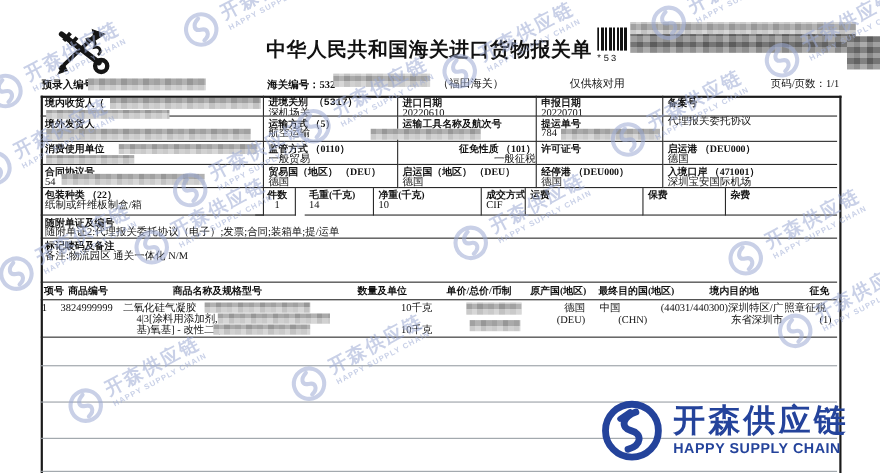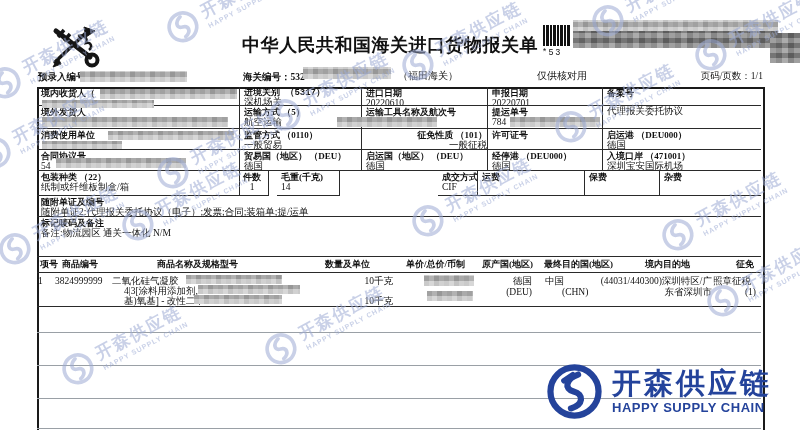--- a/index.html
+++ b/index.html
@@ -62,21 +62,21 @@
     </g>
   </svg>
 
   <div class="abs pre-entry" style="left:38px;top:71px;">
     <span>预录入编号：</span><span>53</span>
   </div>
   <div class="abs customs-no" style="left:243px;top:71px;">
     <span>海关编号：</span><span>532</span>
   </div>
   <div class="abs office" style="left:398px;top:69px;">（福田海关）</div>
-  <div class="abs checknote" style="left:518px;top:69px;margin-left:19px;">仅供核对用</div>
+  <div class="abs checknote" style="left:518px;top:69px;">仅供核对用</div>
   <div class="abs pageinfo" style="left:690px;top:70px;width:73px;text-align:right;">页码/页数：1/1</div>
 
   <div class="abs title" style="left:242px;top:33px;">中华人民共和国海关进口货物报关单</div>
   <div class="abs barcode" style="left:543px;top:25px;width:27px;height:21px;"></div>
   <div class="abs barcode-caption" style="left:542px;top:48px;">*53</div>
 
   <div class="abs formbox"></div>
 
   <div id="grid-layer" class="abs" style="inset:0;">
       <div class="cell" style="left: 37px; top: 87px; width: 203px; height: 19px;">
@@ -162,20 +162,24 @@
         <div class="lb">包装种类 （22）</div>
         <div class="vl">纸制或纤维板制盒/箱</div>
       </div>
       <div class="cell" style="left: 232px; top: 171px; width: 37px; height: 25px; text-align: center;">
         <div class="lb">件数</div>
         <div class="vl">1</div>
       </div>
       <div class="cell" style="left: 277px; top: 171px; width: 63px; height: 25px;">
         <div class="lb">毛重(千克)</div>
         <div class="vl">14</div>
+      </div>
+      <div class="cell" style="left: 340px; top: 171px; width: 98px; height: 25px;">
+        <div class="lb">净重(千克)</div>
+        <div class="vl">10</div>
       </div>
       <div class="cell" style="left: 438px; top: 171px; width: 40px; height: 25px;">
         <div class="lb">成交方式 （1）</div>
         <div class="vl">CIF</div>
       </div>
       <div class="cell" style="left: 478px; top: 171px; width: 107px; height: 25px;">
         <div class="lb">运费</div>
         <div class="vl"></div>
       </div>
       <div class="cell" style="left: 585px; top: 171px; width: 75px; height: 25px;">

